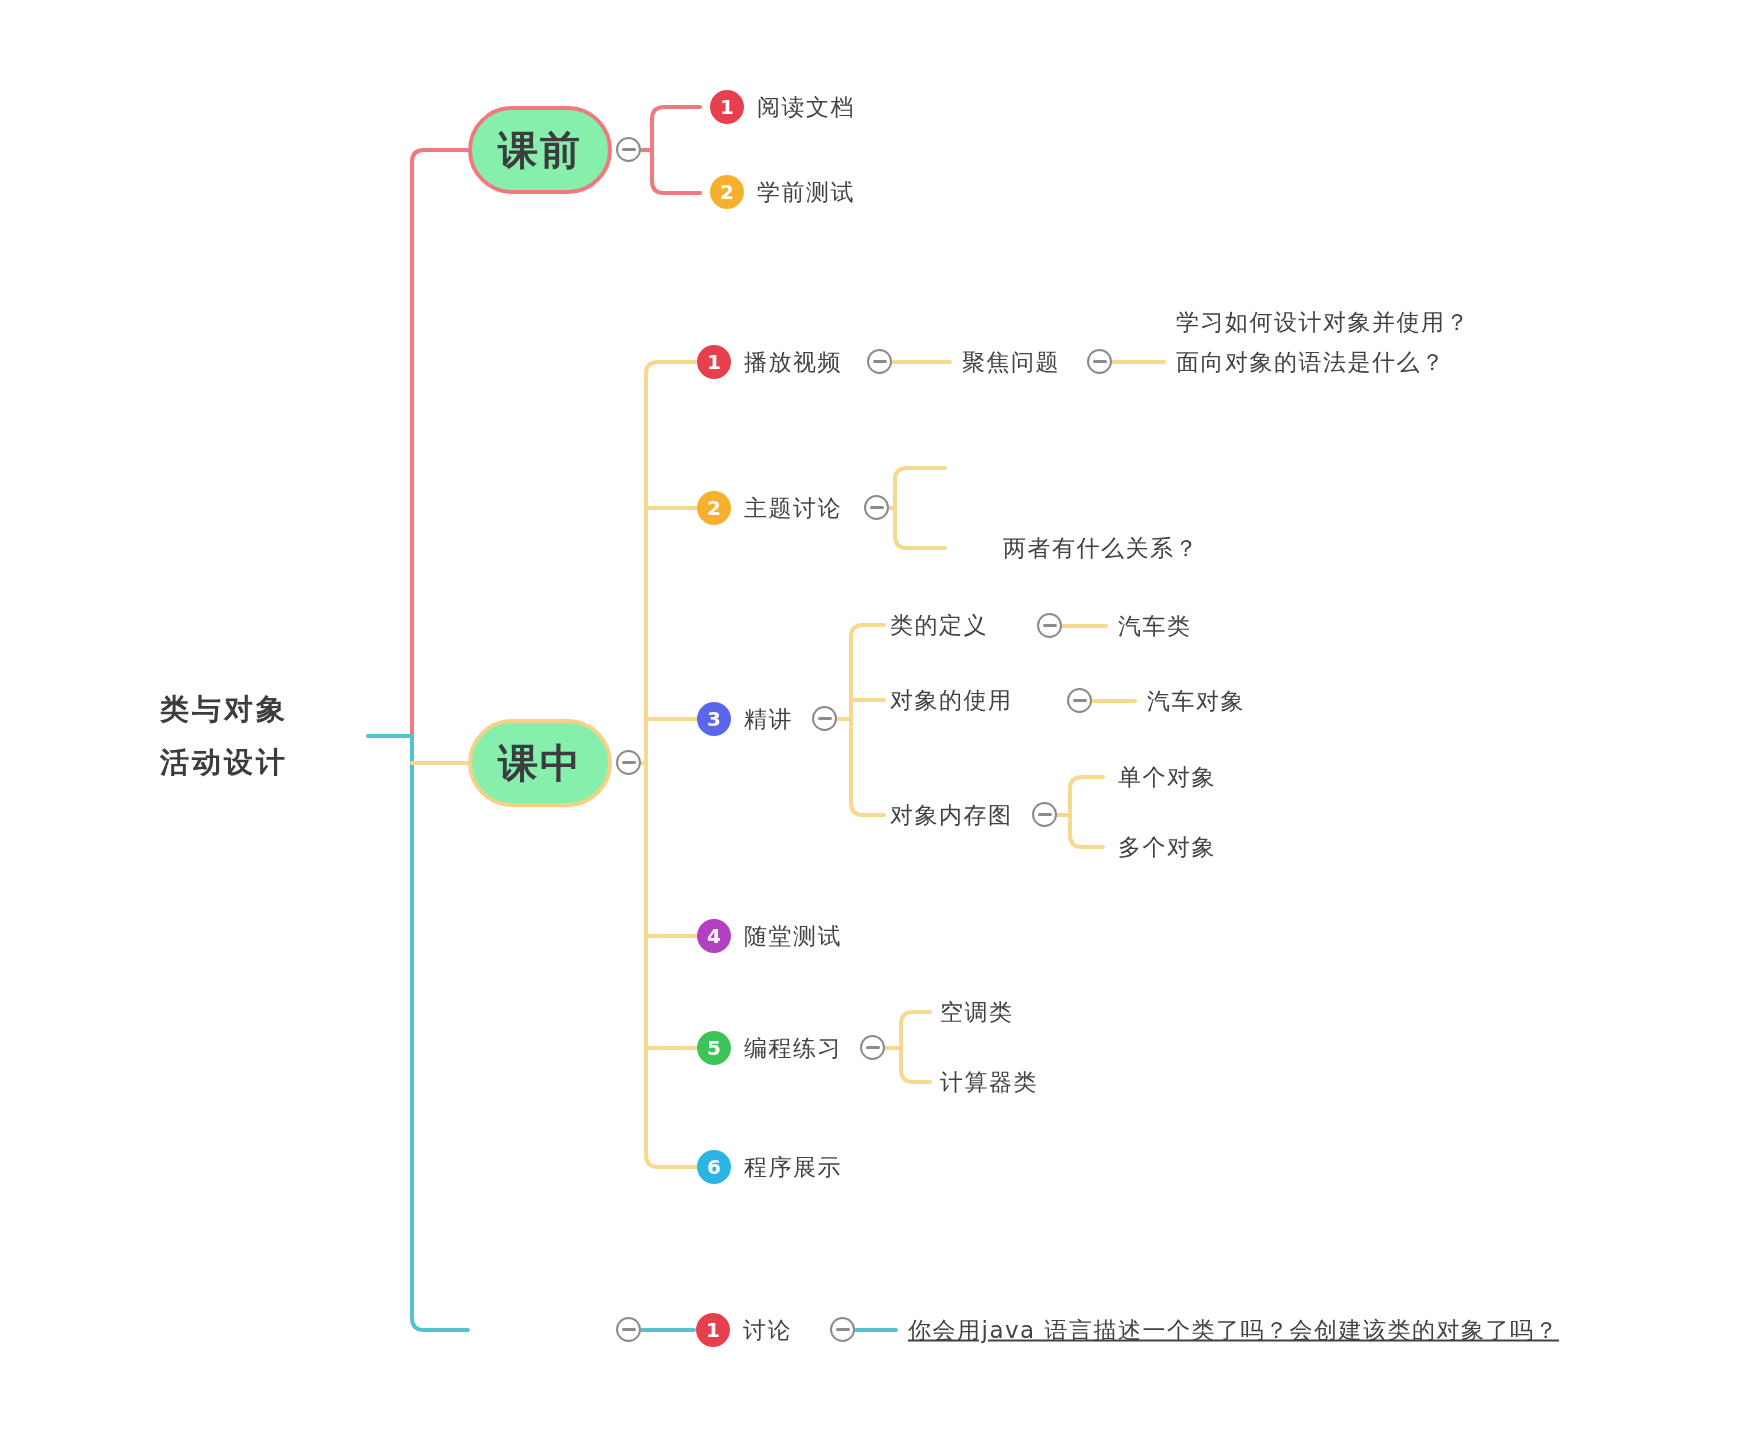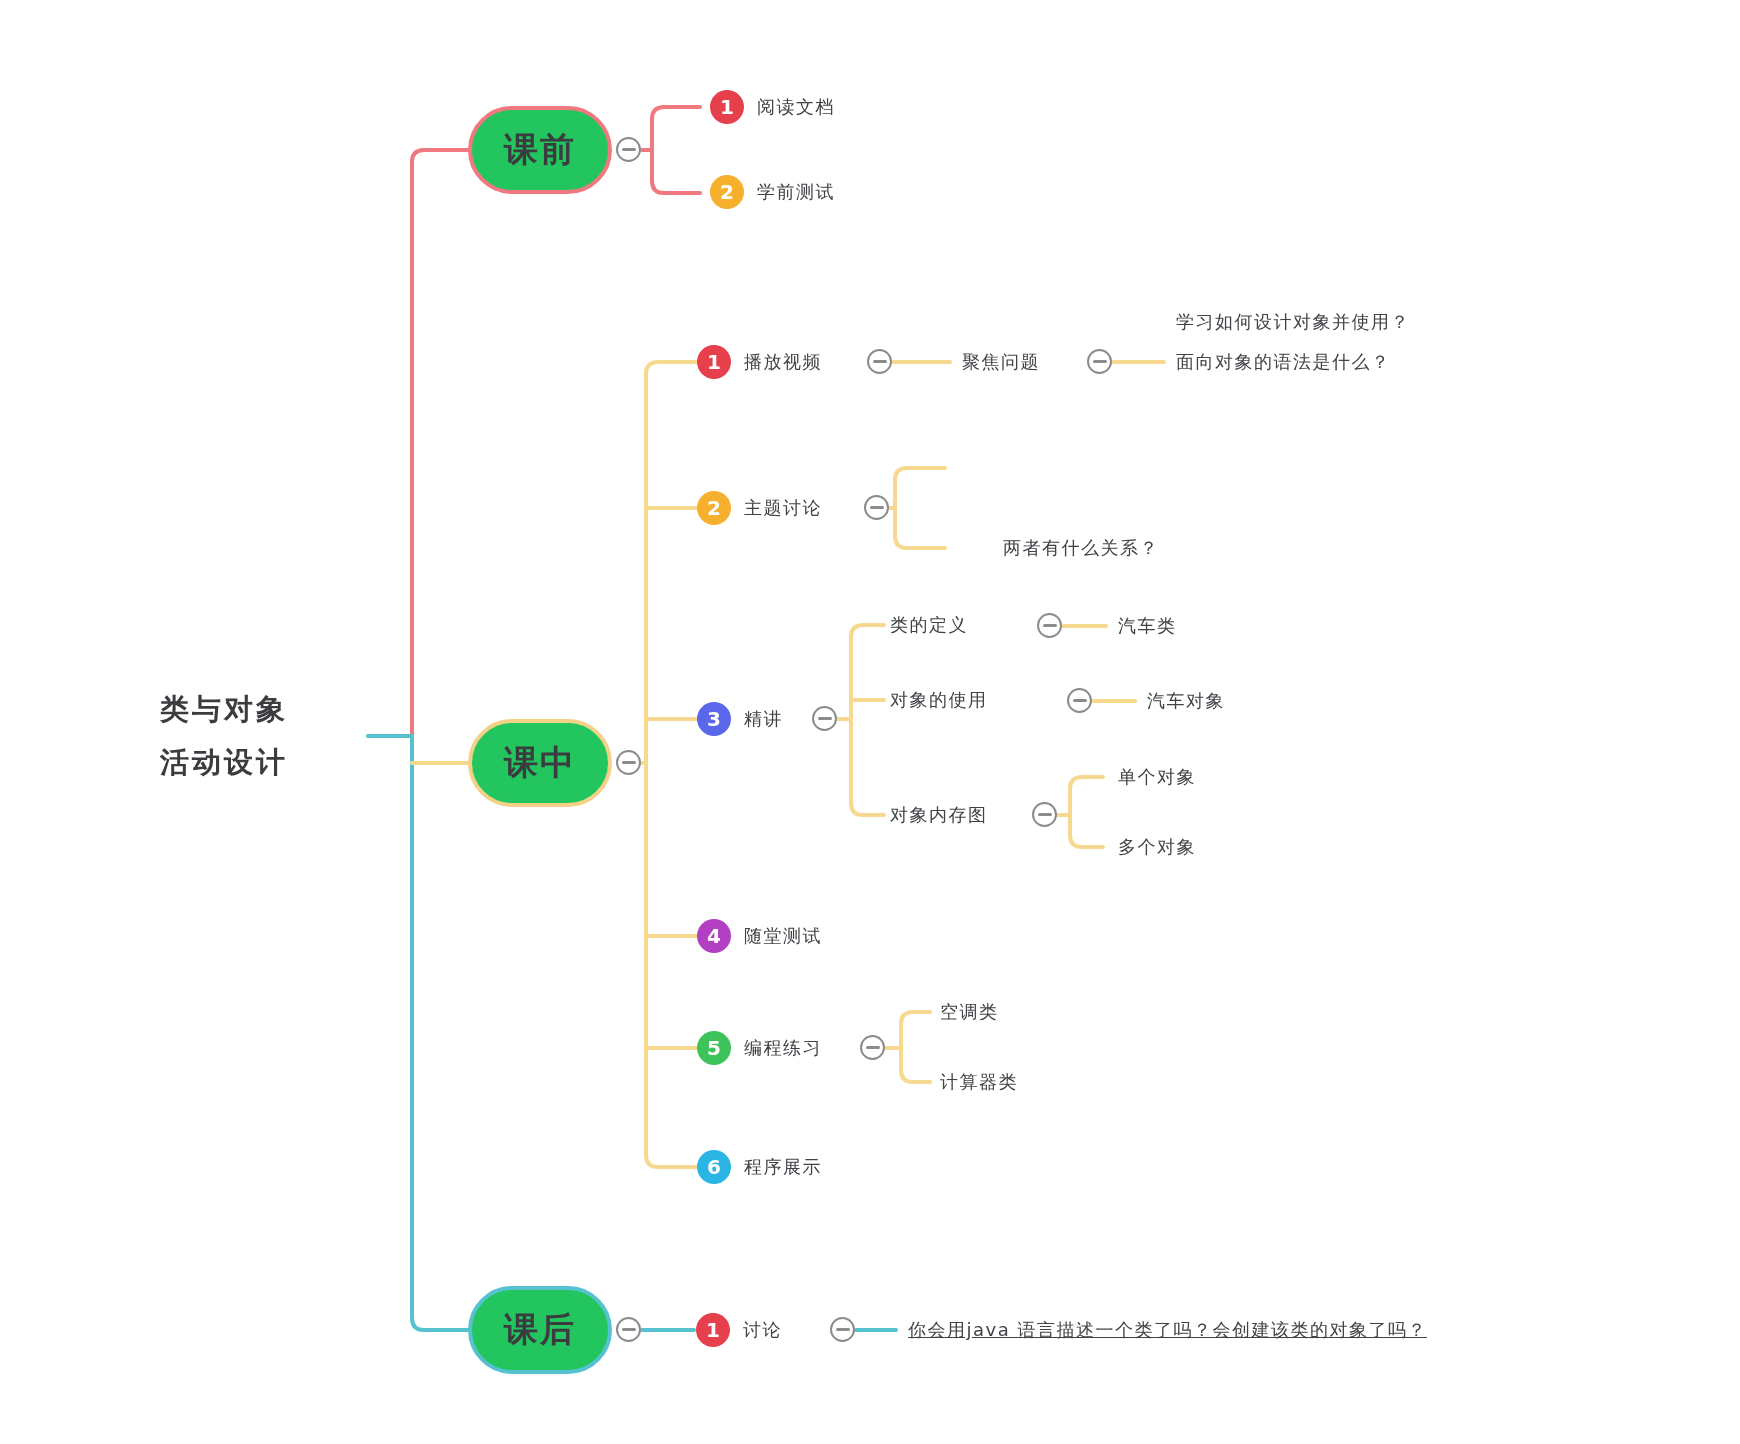--- a/index.html
+++ b/index.html
@@ -10,23 +10,23 @@
     font-family:"DejaVu Sans","Liberation Sans",sans-serif;
     overflow:hidden;
   }
   .lines{position:absolute;left:0;top:0;}
   .lines path{fill:none;stroke-width:4;stroke-linecap:round;}
   .pk{stroke:#f0787f;}
   .yl{stroke:#f6d98f;}
   .cy{stroke:#57c2cf;}
   .pill{
     position:absolute;width:144px;height:88px;border-radius:44px;
-    background:#22c55e;border:4.5px solid #ccc;box-sizing:border-box;
+    background:#86efac;border:4.5px solid #ccc;box-sizing:border-box;
     display:flex;align-items:center;justify-content:center;
-    font-size:34px;font-weight:700;color:#3b3c40;letter-spacing:2px;
+    font-size:40px;font-weight:700;color:#3b3c40;letter-spacing:2px;
   }
   .pill.pre{border-color:#f0787f;}
   .pill.mid{border-color:#f3d287;text-align:right;}
   .pill.post{border-color:#57c2cf;}
   .collapse{
     position:absolute;width:25px;height:25px;border-radius:50%;
     border:2.5px solid #8b8b8b;background:#fff;box-sizing:border-box;
   }
   .collapse::after{
     content:"";position:absolute;left:3.5px;right:3.5px;top:50%;
@@ -38,21 +38,21 @@
     display:flex;align-items:center;justify-content:center;
   }
   .c-red{background:#e6404c;}
   .c-yellow{background:#f7b02e;}
   .c-blue{background:#5b67ea;}
   .c-purple{background:#b33fc2;}
   .c-green{background:#3ec35a;}
   .c-sky{background:#2ab5e5;}
   .lbl{
     position:absolute;transform:translateY(-50%);
-    font-size:18px;color:#404247;white-space:nowrap;letter-spacing:1.5px;
+    font-size:23px;color:#404247;white-space:nowrap;letter-spacing:1.5px;
   }
   .root-line{
     position:absolute;transform:translateY(-50%);
     font-size:29px;font-weight:700;color:#3b3c40;letter-spacing:3px;
   }
 </style>
 </head>
 <body>
 
 <div class="canvas">
@@ -88,21 +88,20 @@
     <path class="yl" d="M1103 777 H1082 Q1070 777 1070 789 V835 Q1070 847 1082 847 H1103"></path>
     <path class="yl" d="M886 1048 H901"></path>
     <path class="yl" d="M930 1012 H913 Q901 1012 901 1024 V1070 Q901 1082 913 1082 H930"></path>
   </svg>
 
   <div class="root-line" style="left:160px;top:710px;">类与对象</div>
   <div class="root-line" style="left:160px;top:763px;">活动设计</div>
 
   <div class="pill pre" style="left:468px;top:106px;">课前</div>
   <div class="pill mid" style="left:468px;top:719px;">课中</div>
-  <div class="pill post" style="left:468px;top:1286px;">课后</div>
 
   <div class="collapse" style="left:616px;top:137px;"></div>
   <div class="collapse" style="left:616px;top:750px;"></div>
   <div class="collapse" style="left:616px;top:1317px;"></div>
   <div class="collapse" style="left:867px;top:349px;"></div>
   <div class="collapse" style="left:1087px;top:349px;"></div>
   <div class="collapse" style="left:864px;top:495px;"></div>
   <div class="collapse" style="left:812px;top:706px;"></div>
   <div class="collapse" style="left:1037px;top:613px;"></div>
   <div class="collapse" style="left:1067px;top:688px;"></div>

